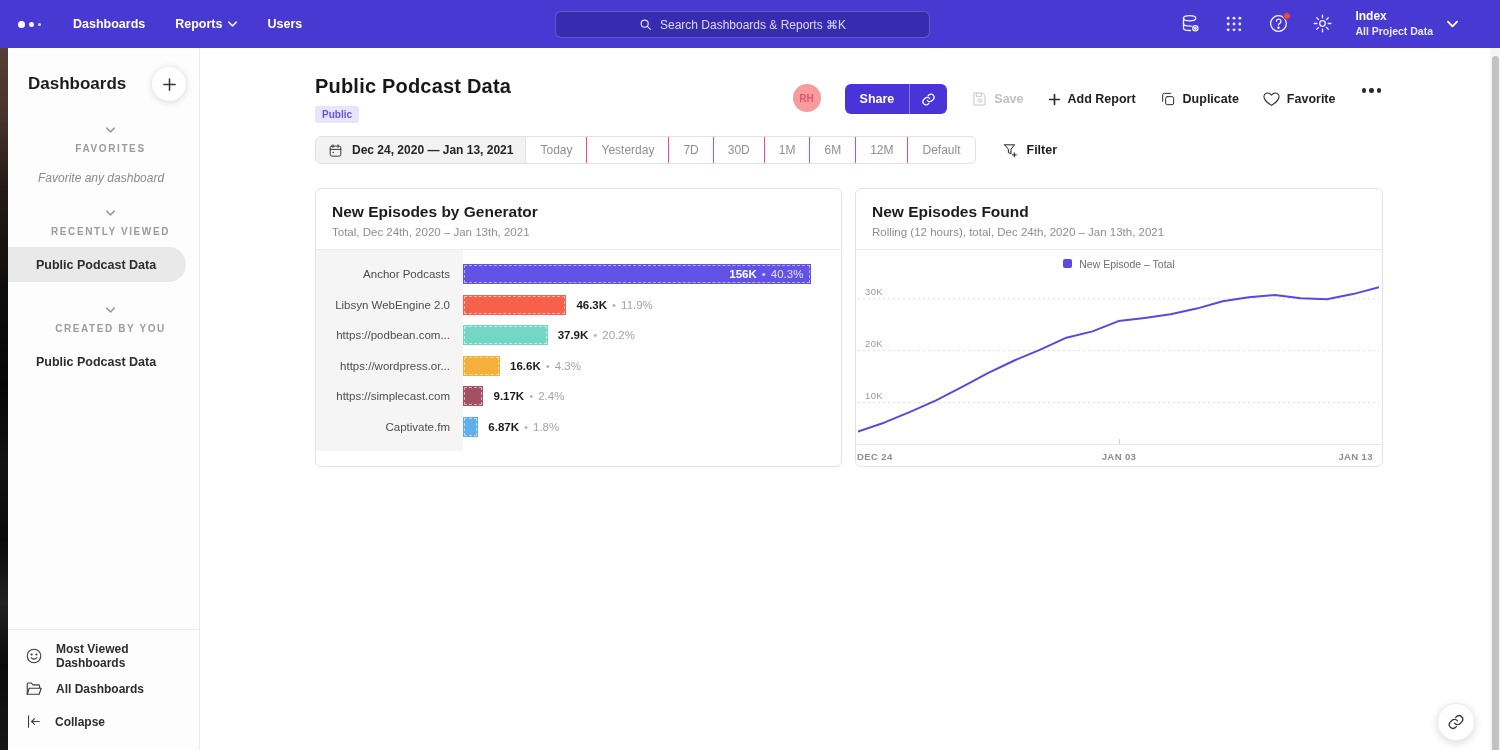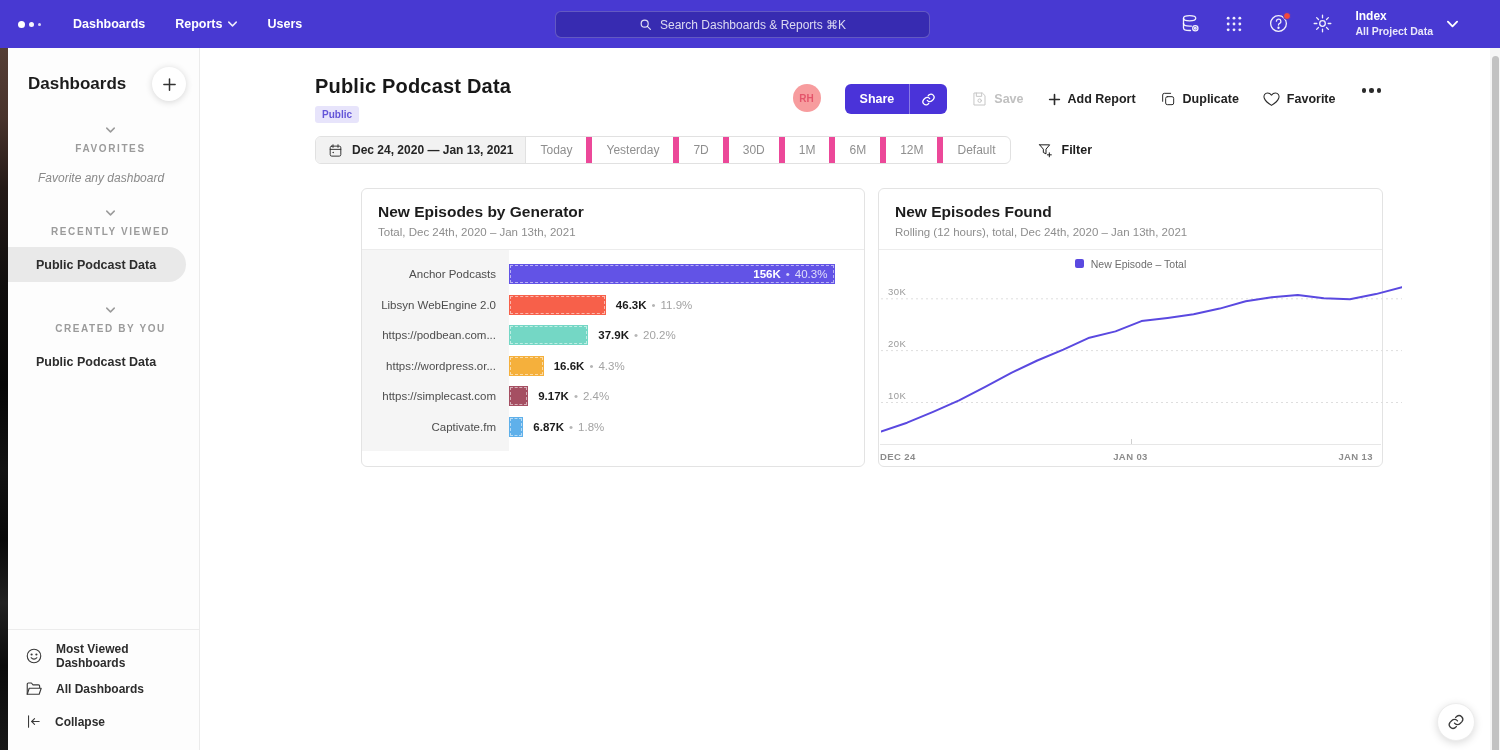--- a/index.html
+++ b/index.html
@@ -65,32 +65,32 @@
   .act.disabled { color:#c0c0c0; cursor:default; }
   .act.disabled svg { stroke:#c6c6c6; }
   .more-dots { display:flex; gap:3px; cursor:pointer; padding:4px 2px; }
   .more-dots i { width:4.5px; height:4.5px; border-radius:50%; background:#2b2b2b; }
 
   
   .toolbar { margin-top:13px; display:flex; align-items:center; }
   .range-group { display:flex; align-items:stretch; height:28px; border:1px solid #e1e1e1; border-radius:6px; overflow:hidden; background:#fff; }
   .range-date { display:flex; gap:9px; align-items:center; background:#f2f2f2; padding:0 12px; font-size:12px; font-weight:700; color:#252525; border-right:1px solid #e1e1e1; cursor:pointer; }
   .range-date svg { stroke:#2b2b2b; fill:none; stroke-width:1.5; stroke-linecap:round; }
-  .preset { display:flex; align-items:center; padding:0 14px; font-size:12px; color:#8f8f8f; border-right:6px solid #ec4899; cursor:pointer; }
+  .preset { display:flex; align-items:center; padding:0 14px; font-size:12px; color:#8f8f8f; border-right:1px solid #ec4899; cursor:pointer; }
   .preset:last-child { border-right:none; }
   .filter-btn { margin-left:27px; display:flex; align-items:center; gap:8px; font-size:12.5px; font-weight:700; color:#1d1d1d; cursor:pointer; }
   .filter-btn svg { stroke:#1d1d1d; fill:none; stroke-width:1.5; stroke-linecap:round; stroke-linejoin:round; }
 
   
   .cards { margin-top:24px; display:flex; gap:13px; }
   .card { border:1px solid #e3e3e3; border-radius:6px; background:#fff; }
   .card-head { padding:14px 16px 11px; border-bottom:1px solid #ececec; }
   .card-title { font-size:15.5px; font-weight:800; color:#1c1c1c; }
   .card-sub { margin-top:5px; font-size:11.5px; color:#8d8d8d; }
-  .card.barcard { width:527px;margin-left:46px; }
+  .card.barcard { width:527px; }
   .card.linecard { width:528px; }
 
   
   .bar-chart { position:relative; padding:9px 0 9px; }
   .bar-chart::before { content:""; position:absolute; top:0; left:0; bottom:0; width:147px; background:#f5f5f5; }
   .bar-row { position:relative; display:flex; align-items:center; height:30.5px; }
   .bar-label { width:147px; flex:none; text-align:right; padding-right:13px; font-size:11.5px; color:#4d4d4d; }
   .bar-track { flex:1; display:flex; align-items:center; padding-right:14px; min-width:0; }
   .bar { height:20px; flex:none; position:relative; outline:1px dashed rgba(255,255,255,.55); outline-offset:-2px; cursor:pointer; }
   .bar-inside { position:absolute; right:8px; top:0; height:100%; display:flex; align-items:center; font-size:11.5px; white-space:nowrap; color:#fff; }

